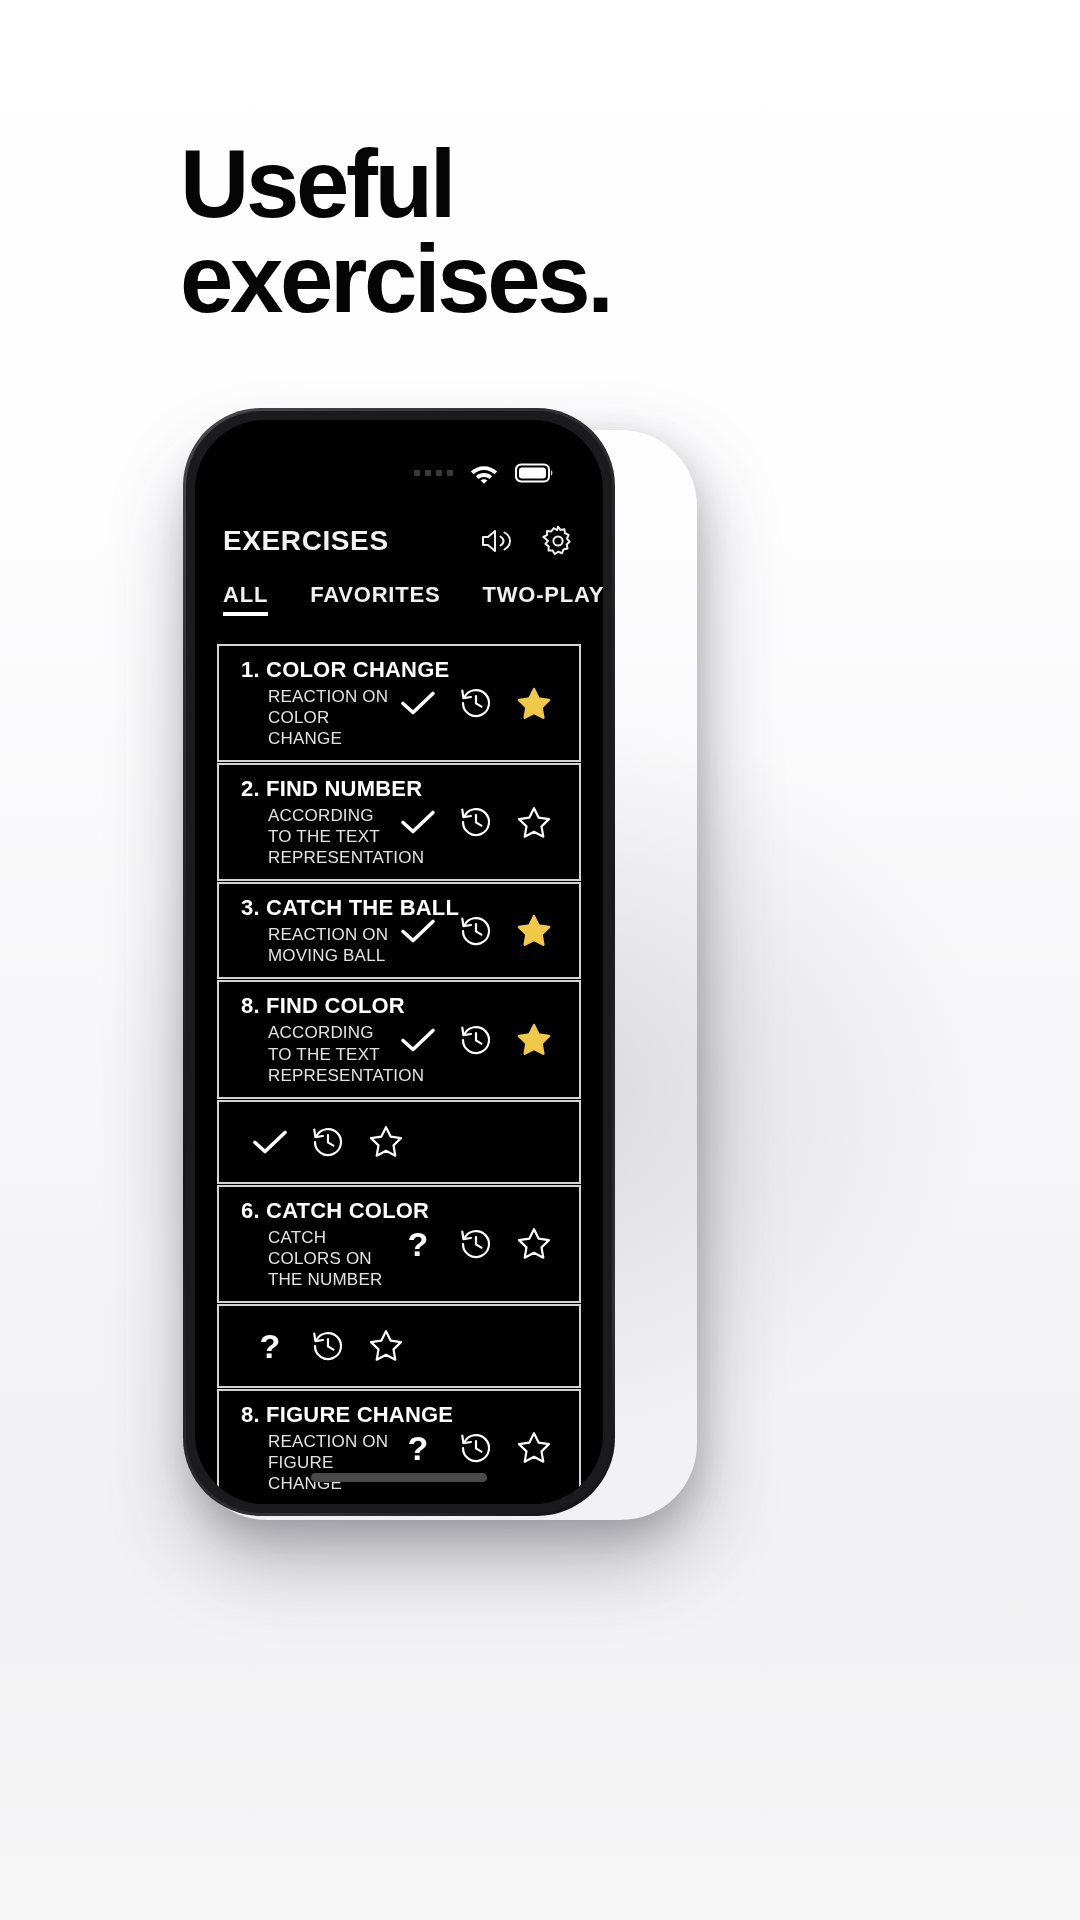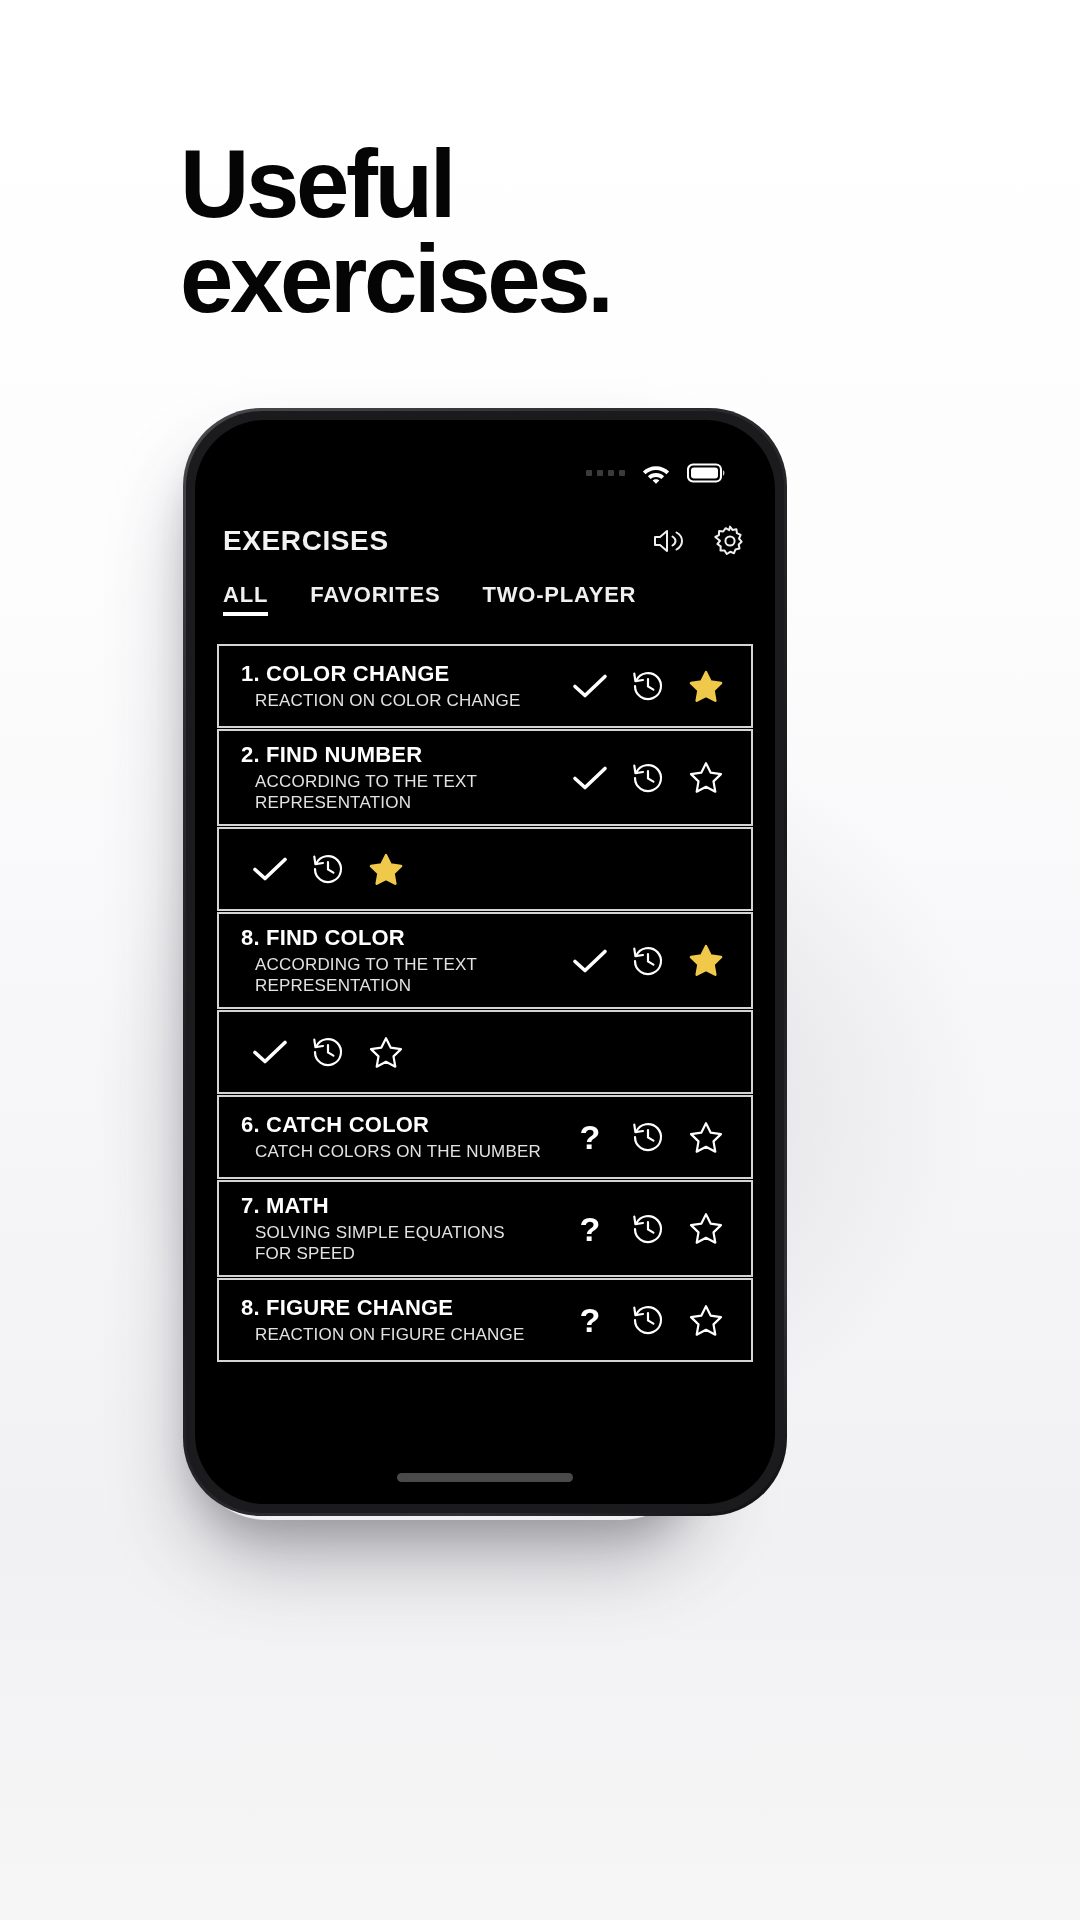--- a/index.html
+++ b/index.html
@@ -29,21 +29,21 @@
     font-weight:700;
     line-height:0.99;
     letter-spacing:-3.4px;
     white-space:pre-line;
   }
 
   
   #phone-wrap {
     position:absolute;
     left:183px; top:408px;
-    width:604px; height:1108px;
+    width:432px; height:1108px;
   }
   #phone-shadow {
     position:absolute; left:8px; top:22px;
     width:506px; height:1090px;
     border-radius:76px;
     box-shadow:0 36px 80px rgba(60,60,70,0.38), 0 12px 34px rgba(60,60,70,0.22);
   }
   #phone-frame {
     position:absolute; inset:0;
     border-radius:78px;
@@ -139,21 +139,21 @@
     line-height:1.18;
     white-space:nowrap;
   }
   .ex-sub {
     color:#e2e2e2;
     font-size:17px;
     font-weight:400;
     letter-spacing:0.2px;
     line-height:1.24;
     margin-top:3px;
-    margin-left:14px;
+    margin-left:27px;
     white-space:pre-line;
   }
   .ex-actions {
     flex:0 0 auto;
     display:flex; align-items:center;
     gap:0;
   }
   .act {
     width:58px;
     display:flex; align-items:center; justify-content:center;
@@ -281,20 +281,24 @@
                   </svg>
                 </div>
                 <div class="act">
                   <svg width="34" height="33" viewBox="0 0 34 33">
                     <path d="M17 2.2l4.6 9.4 10.4 1.5-7.5 7.3 1.8 10.3-9.3-4.9-9.3 4.9 1.8-10.3-7.5-7.3 10.4-1.5z" stroke-linejoin="round" fill="none" stroke="#ffffff" stroke-width="2.2"></path>
                   </svg>
                 </div>
               </div>
             </div>
             <div class="exercise-row">
+              <div class="ex-text">
+                <div class="ex-title">3. CATCH THE BALL</div>
+                <div class="ex-sub">REACTION ON MOVING BALL</div>
+              </div>
               <div class="ex-actions">
                 <div class="act">
                   <svg width="36" height="30" viewBox="0 0 36 30">
                     <path d="M3 15.5 L13 24.5 L33 5.5" fill="none" stroke="#ffffff" stroke-width="3.6" stroke-linecap="round" stroke-linejoin="round"></path>
                   </svg>
                 </div>
                 <div class="act">
                   <svg width="34" height="34" viewBox="0 0 34 34">
                     <g fill="none" stroke="#ffffff" stroke-width="2.2" stroke-linecap="round">
                       <path d="M5.2 11.6A13 13 0 1 1 4 17"></path>
@@ -380,25 +384,20 @@
                   </svg>
                 </div>
                 <div class="act">
                   <svg width="34" height="33" viewBox="0 0 34 33">
                     <path d="M17 2.2l4.6 9.4 10.4 1.5-7.5 7.3 1.8 10.3-9.3-4.9-9.3 4.9 1.8-10.3-7.5-7.3 10.4-1.5z" stroke-linejoin="round" fill="none" stroke="#ffffff" stroke-width="2.2"></path>
                   </svg>
                 </div>
               </div>
             </div>
             <div class="exercise-row">
-              <div class="ex-text">
-                <div class="ex-title">7. MATH</div>
-                <div class="ex-sub">SOLVING SIMPLE EQUATIONS
-FOR SPEED</div>
-              </div>
               <div class="ex-actions">
                 <div class="act">
                   <div class="qmark">?</div>
                 </div>
                 <div class="act">
                   <svg width="34" height="34" viewBox="0 0 34 34">
                     <g fill="none" stroke="#ffffff" stroke-width="2.2" stroke-linecap="round">
                       <path d="M5.2 11.6A13 13 0 1 1 4 17"></path>
                       <path d="M3.3 4.6 L4.4 12.2 L12 11" stroke-linejoin="round"></path>
                       <path d="M17 10.2 V17.4 L22.4 20.6"></path>

